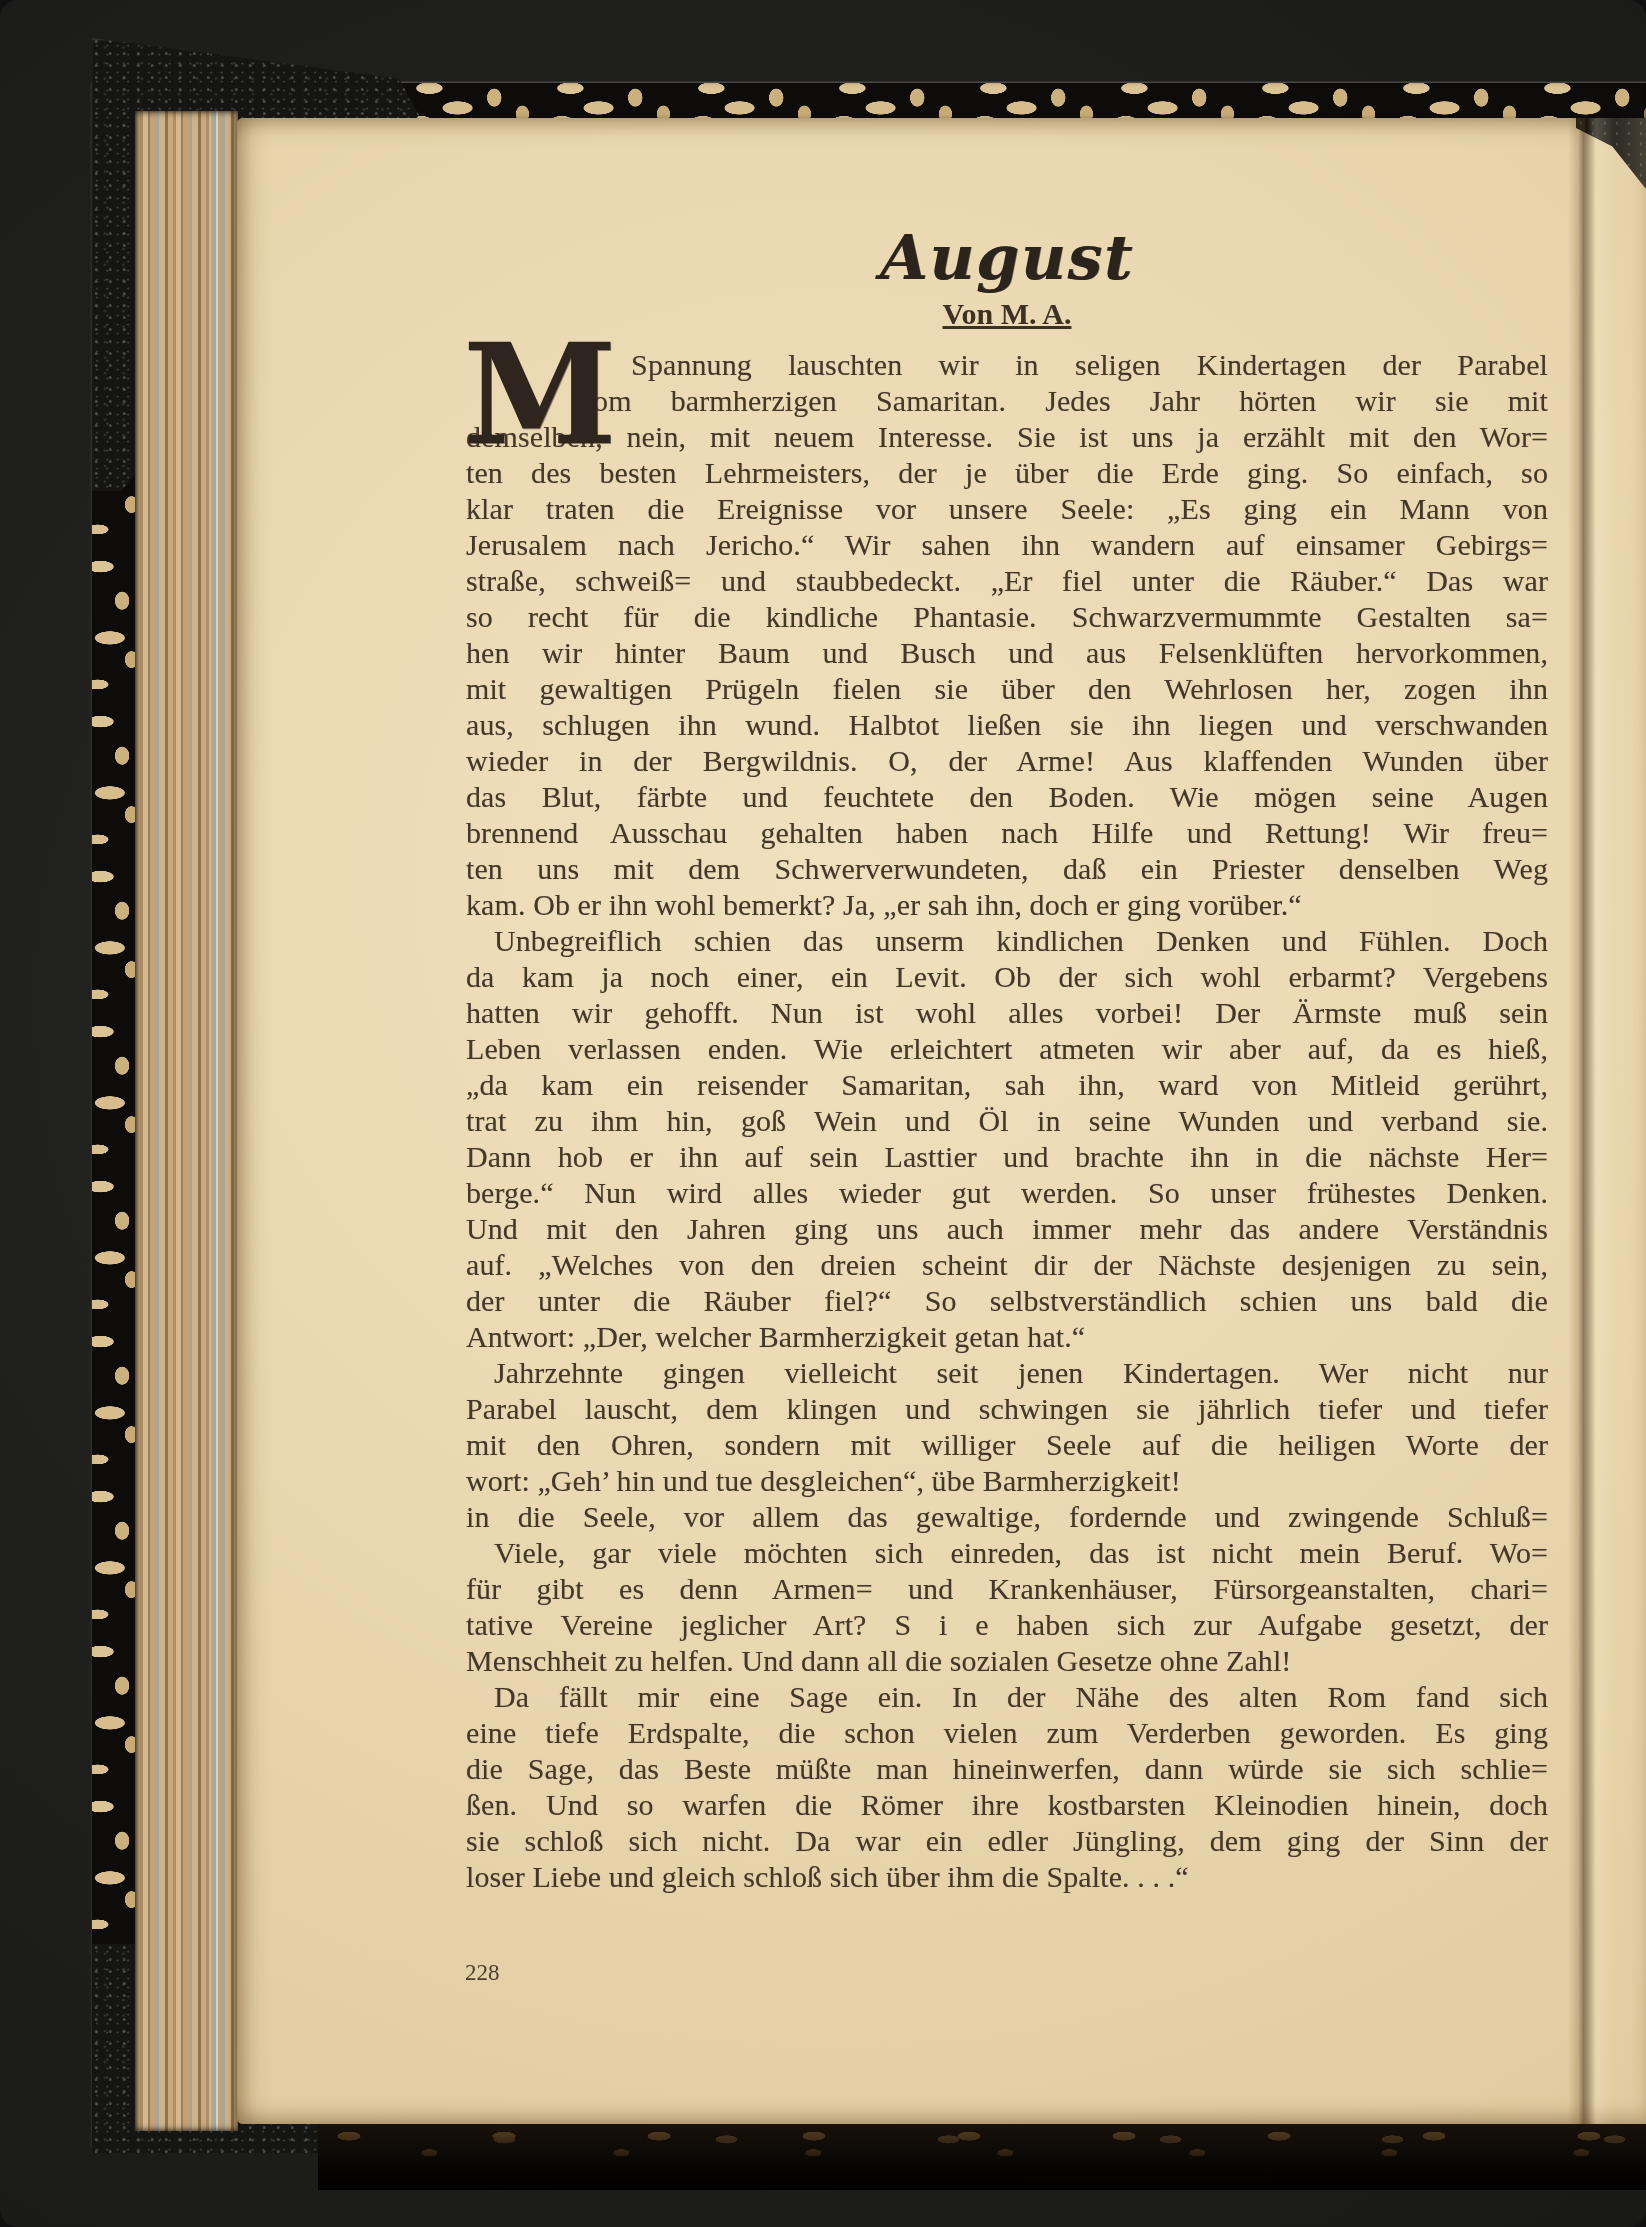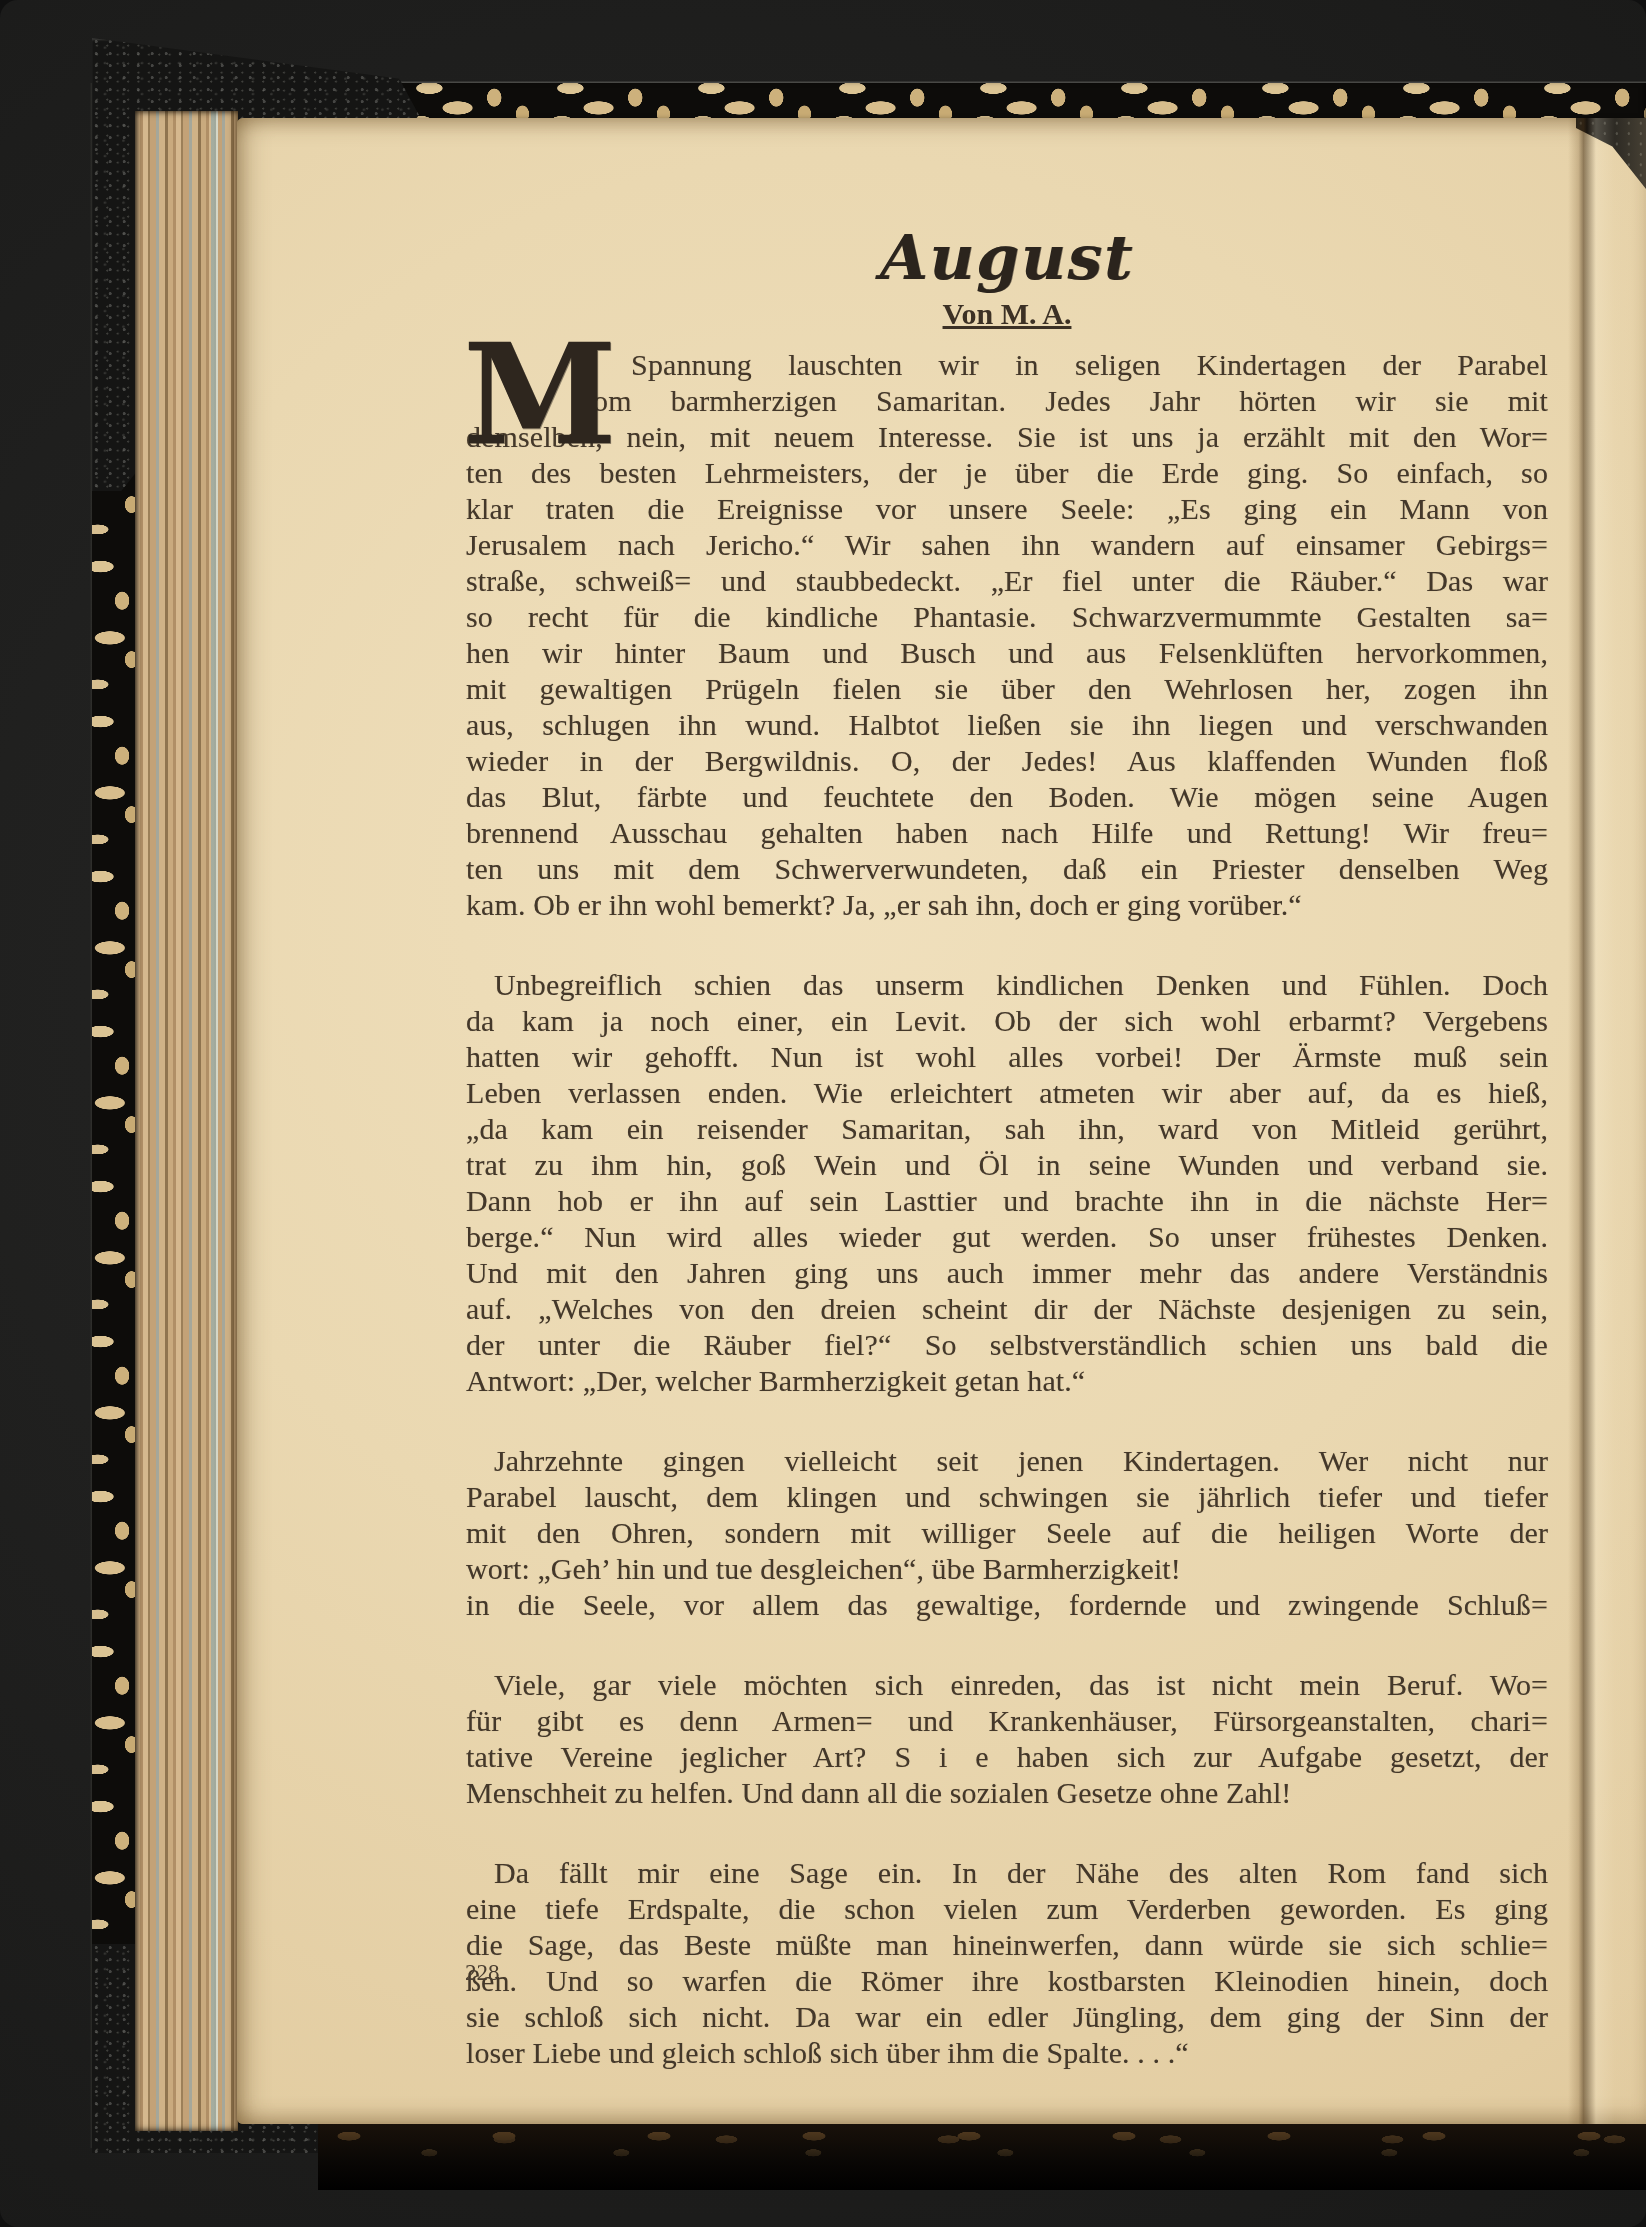--- a/index.html
+++ b/index.html
@@ -75,21 +75,21 @@
   .title{margin:104px 0 0 0;text-align:center;
     font-family:"DejaVu Serif", serif;font-style:italic;font-weight:bold;
     font-size:62px;line-height:71px;color:#2b241d;letter-spacing:1.5px;
     text-shadow:0.7px 0 0 rgba(43,36,29,.55);}
   .byline{margin-top:3px;text-align:center;font-weight:bold;font-size:30px;line-height:36px;color:#3c3125;text-decoration:underline;}
   .bodytext{margin-top:15px;font-size:30px;line-height:36px;letter-spacing:0.1px;
     text-shadow:0 0 0.7px rgba(68,56,42,.35);}
   .para{overflow:visible;}
   .text-line{text-align:justify;text-align-last:justify;}
   .text-line.last{text-align-last:left;}
-  .text-line.indent{text-indent:28px;margin-top:44px;}
+  .text-line.indent{text-indent:28px;}
   .dropcap-box{float:left;width:112px;height:72px;position:relative;}
   .dropcap-glyph{position:absolute;top:-22px;left:-3px;
     font-family:"DejaVu Serif", serif;font-weight:bold;font-size:139px;line-height:139px;
     color:#2e261e;text-shadow:0.7px 0.7px 0 rgba(46,38,30,.5);}
   .page-number{position:absolute;left:228px;top:1842px;font-size:23px;color:#4a3e30;}
 </style>
 </head>
 <body>
 
 <div class="stage">
@@ -114,21 +114,21 @@
             <div class="text-line">vom barmherzigen Samaritan. Jedes Jahr hörten wir sie mit</div>
             <div class="text-line">demselben, nein, mit neuem Interesse. Sie ist uns ja erzählt mit den Wor=</div>
             <div class="text-line">ten des besten Lehrmeisters, der je über die Erde ging. So einfach, so</div>
             <div class="text-line">klar traten die Ereignisse vor unsere Seele: „Es ging ein Mann von</div>
             <div class="text-line">Jerusalem nach Jericho.“ Wir sahen ihn wandern auf einsamer Gebirgs=</div>
             <div class="text-line">straße, schweiß= und staubbedeckt. „Er fiel unter die Räuber.“ Das war</div>
             <div class="text-line">so recht für die kindliche Phantasie. Schwarzvermummte Gestalten sa=</div>
             <div class="text-line">hen wir hinter Baum und Busch und aus Felsenklüften hervorkommen,</div>
             <div class="text-line">mit gewaltigen Prügeln fielen sie über den Wehrlosen her, zogen ihn</div>
             <div class="text-line">aus, schlugen ihn wund. Halbtot ließen sie ihn liegen und verschwanden</div>
-            <div class="text-line">wieder in der Bergwildnis. O, der Jedes! Aus klaffenden Wunden floß</div>
+            <div class="text-line">wieder in der Bergwildnis. O, der Arme! Aus klaffenden Wunden über</div>
             <div class="text-line">das Blut, färbte und feuchtete den Boden. Wie mögen seine Augen</div>
             <div class="text-line">brennend Ausschau gehalten haben nach Hilfe und Rettung! Wir freu=</div>
             <div class="text-line">ten uns mit dem Schwerverwundeten, daß ein Priester denselben Weg</div>
             <div class="text-line last">kam. Ob er ihn wohl bemerkt? Ja, „er sah ihn, doch er ging vorüber.“</div>
           </div>
         <div class="para">
             <div class="text-line indent">Unbegreiflich schien das unserm kindlichen Denken und Fühlen. Doch</div>
             <div class="text-line">da kam ja noch einer, ein Levit. Ob der sich wohl erbarmt? Vergebens</div>
             <div class="text-line">hatten wir gehofft. Nun ist wohl alles vorbei! Der Ärmste muß sein</div>
             <div class="text-line">Leben verlassen enden. Wie erleichtert atmeten wir aber auf, da es hieß,</div>

